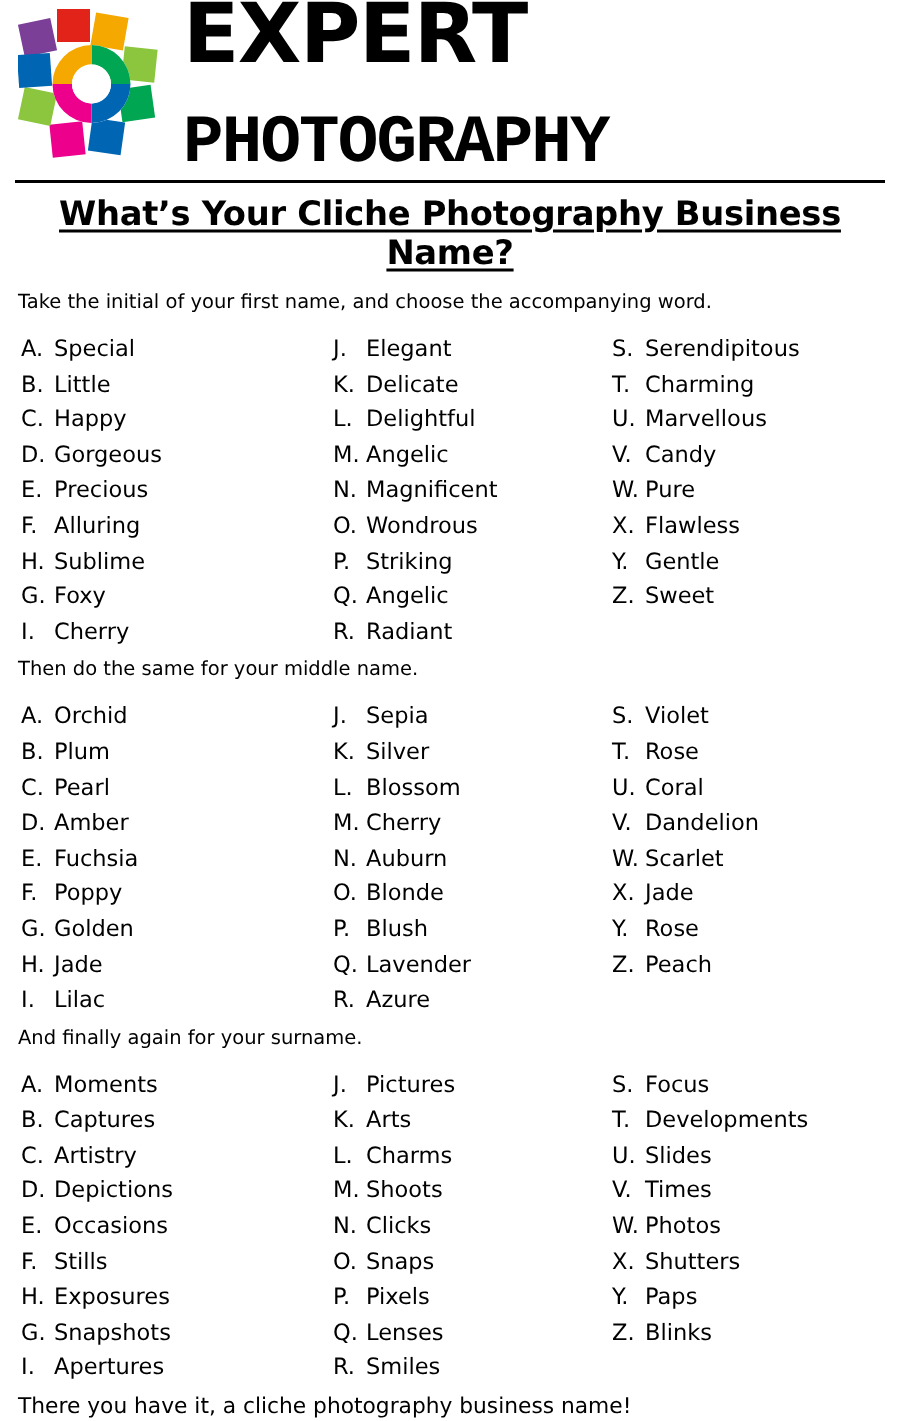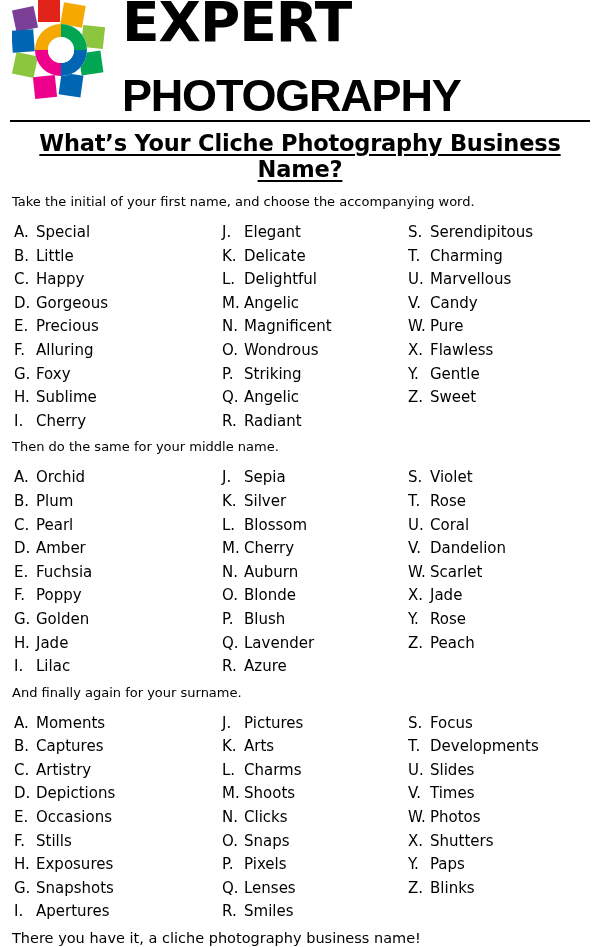--- a/index.html
+++ b/index.html
@@ -18,20 +18,21 @@
   .page {
     width: 600px;
     height: 947px;
     position: relative;
     padding: 0 10px;
   }
 
   
   .header {
     display: flex;
+    align-items: center;
     padding: 0 0 2px 2px;
     height: 118px;
   }
   .logo-mark {
     width: 104px;
     height: 104px;
     position: relative;
     flex: 0 0 104px;
     margin-right: 6px;
   }
@@ -43,21 +44,21 @@
     line-height: 0.84;
     padding-bottom: 2px;
   }
   .logo-text .l1 {
     font-family: "DejaVu Sans", sans-serif;
     font-weight: 700;
     font-size: 55px;
     letter-spacing: -1px;
   }
   .logo-text .l2 {
-    font-family: Liberation Sans, sans-serif;
+    font-family: Liberation Mono, monospace;
     font-weight: 700;
     font-size: 45px;
     letter-spacing: -1.2px;
     margin-top: 32px;
   }
   .rule {
     border: 0;
     border-top: 2px solid #000;
     margin: 2px 0 8px 0;
   }
@@ -148,22 +149,22 @@
 
   <p class="instruction">Take the initial of your first name, and choose the accompanying word.</p>
   <div class="list-block">
     <div class="col c1">
       <div class="entry"><span class="ltr">A.</span><span>Special</span></div>
       <div class="entry"><span class="ltr">B.</span><span>Little</span></div>
       <div class="entry"><span class="ltr">C.</span><span>Happy</span></div>
       <div class="entry"><span class="ltr">D.</span><span>Gorgeous</span></div>
       <div class="entry"><span class="ltr">E.</span><span>Precious</span></div>
       <div class="entry"><span class="ltr">F.</span><span>Alluring</span></div>
+      <div class="entry"><span class="ltr">H.</span><span>Sublime</span></div>
       <div class="entry"><span class="ltr">G.</span><span>Foxy</span></div>
-      <div class="entry"><span class="ltr">H.</span><span>Sublime</span></div>
       <div class="entry"><span class="ltr">I.</span><span>Cherry</span></div>
     </div>
     <div class="col c2">
       <div class="entry"><span class="ltr">J.</span><span>Elegant</span></div>
       <div class="entry"><span class="ltr">K.</span><span>Delicate</span></div>
       <div class="entry"><span class="ltr">L.</span><span>Delightful</span></div>
       <div class="entry"><span class="ltr">M.</span><span>Angelic</span></div>
       <div class="entry"><span class="ltr">N.</span><span>Magnificent</span></div>
       <div class="entry"><span class="ltr">O.</span><span>Wondrous</span></div>
       <div class="entry"><span class="ltr">P.</span><span>Striking</span></div>

